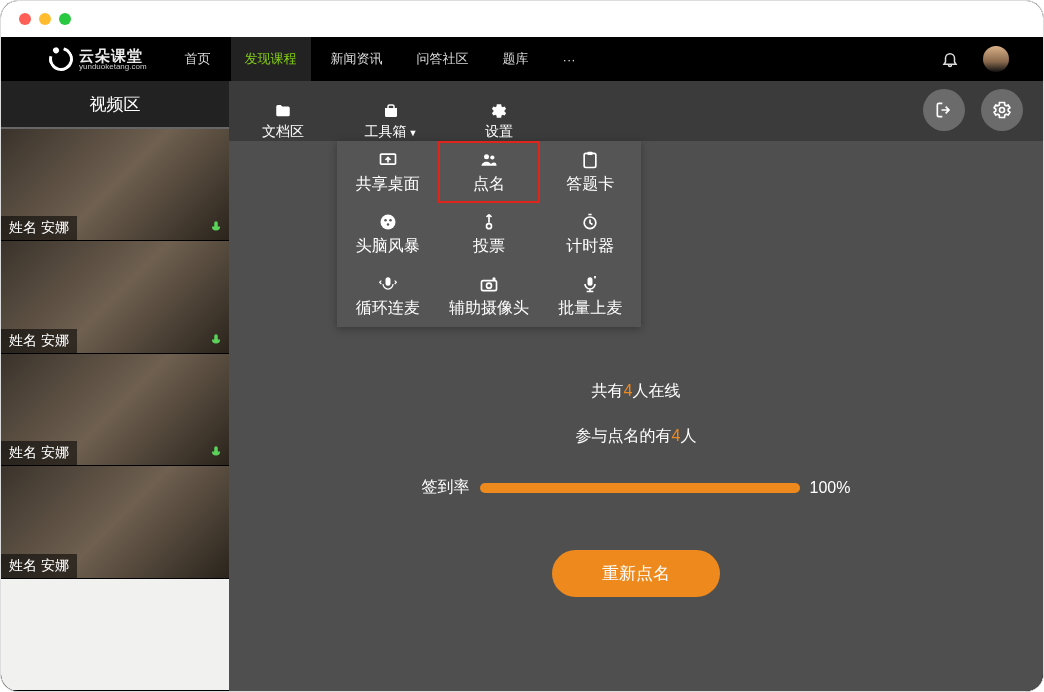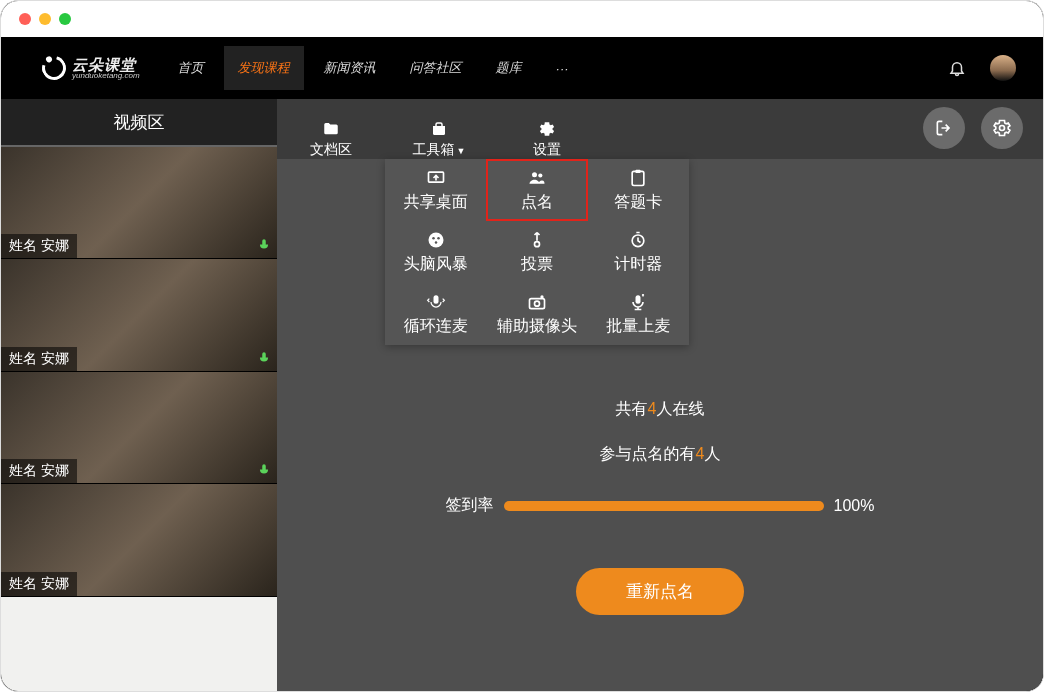--- a/index.html
+++ b/index.html
@@ -12,42 +12,42 @@
     .titlebar {
       height: 36px; display: flex; align-items: center; padding-left: 18px; gap: 8px;
       background: #fff;
     }
     .dot { width: 12px; height: 12px; border-radius: 50%; }
     .dot.red { background: #ff5f57; }
     .dot.yellow { background: #febc2e; }
     .dot.green { background: #28c840; }
 
     .topnav {
-      height: 62px; background: #000; display: flex; align-items: center;
-      padding: 0 11px; gap: 6px; color: #eee; font-size: 13px; font-style: italic;
+      height: 44px; background: #000; display: flex; align-items: center;
+      padding: 0 18px; gap: 6px; color: #eee; font-size: 13px;
     }
     .logo { display: flex; align-items: center; gap: 6px; margin-right: 18px; margin-left: 30px;}
     .logo-mark {
       width: 24px; height: 24px; border: 3px solid #fff; border-radius: 50%;
       border-top-color: transparent; transform: rotate(-30deg);
       position: relative;
     }
     .logo-mark::after { content:""; position:absolute; left:50%; top:-4px; width:6px; height:6px; border-radius:50%; background:#fff; transform:translateX(-50%);}
     .logo-text { display: flex; flex-direction: column; line-height: 1; }
     .logo-main { font-size: 15px; font-weight: bold; letter-spacing: 1px; }
     .logo-sub { font-size: 8px; color: #ccc; }
     .nav-item { padding: 13px 14px; cursor: pointer; color: #ddd; }
-    .nav-item.active { background: #222; color: #f97316; }
+    .nav-item.active { background: #222; color: #84cc16; }
     .nav-spacer { flex: 1; }
     .bell { width: 18px; height: 18px; margin-right: 18px; }
     .avatar { width: 26px; height: 26px; border-radius: 50%; background: linear-gradient(180deg, #d9b088 0%, #8a6a4e 60%, #111 100%); margin-right: 16px;}
 
     .content { display: flex; height: calc(100% - 80px); }
 
-    .leftpanel { width: 276px; background: #0f0f0f; display: flex; flex-direction: column; }
+    .leftpanel { width: 228px; background: #0f0f0f; display: flex; flex-direction: column; }
     .left-tabs { height: 48px; display: flex; background: #222; }
     .left-tab { flex: 1; display: flex; align-items: center; justify-content: center; font-size: 17px; color: #fff; cursor: pointer; }
     .left-tab.inactive { color: #bbb; background:#171717;}
     .left-tabs .left-tab:first-child { border-bottom: 2px solid #666; }
     .video-list { flex:1; overflow:hidden; display:flex; flex-direction:column;}
     .video-tile {
       height: 130px; border-bottom: 1px solid #000; position: relative;
       background: linear-gradient(135deg, #3a332b 0%, #6f6050 50%, #2a241c 100%);
       display:flex; align-items:flex-end;
     }

